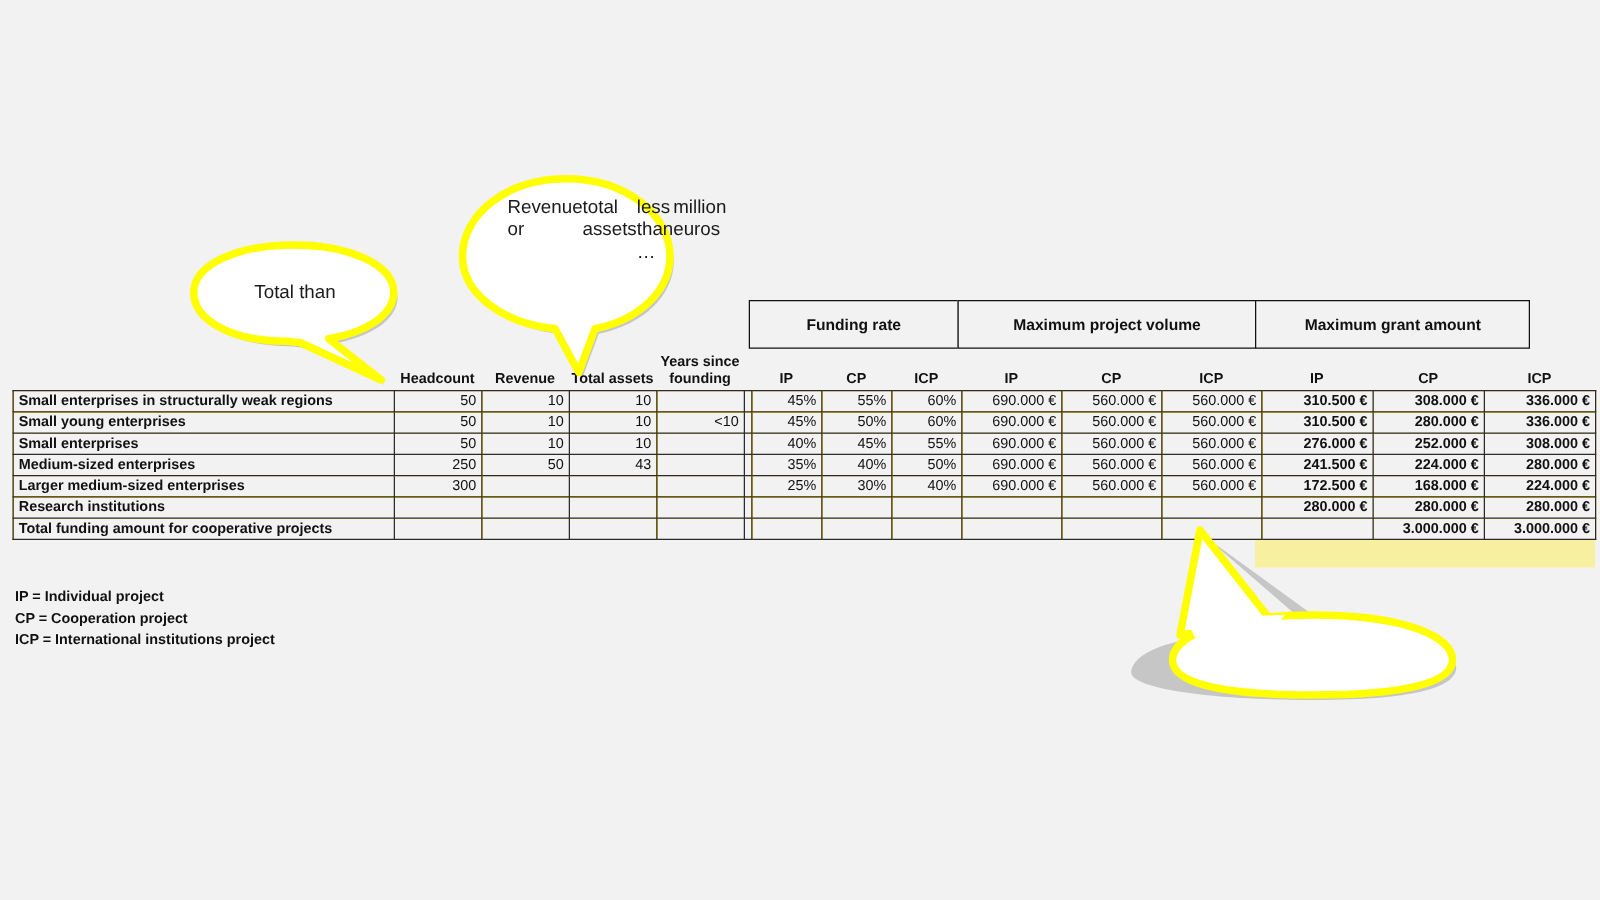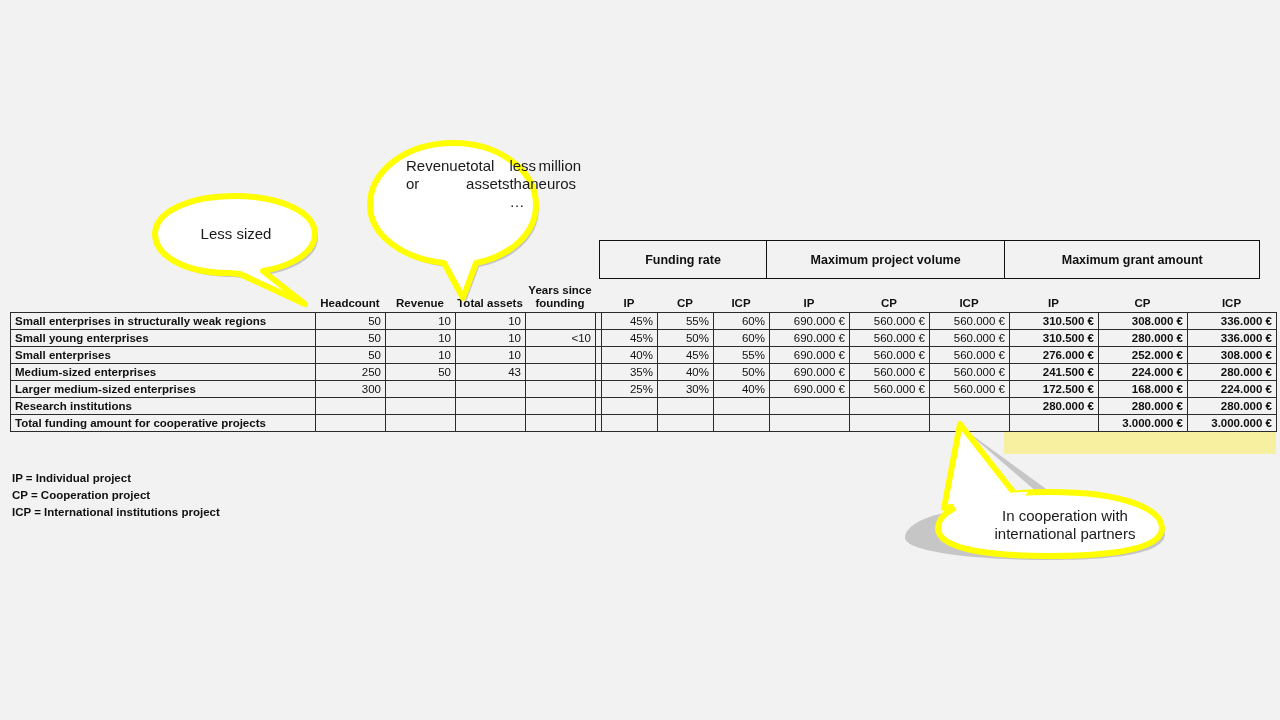--- a/index.html
+++ b/index.html
@@ -35,21 +35,21 @@
     justify-content: center;
     font-size: 12.5px;
     font-weight: bold;
     color: #111;
     box-sizing: border-box;
     margin-left: -1.4px;
   }
   .group-box:first-child { margin-left: 0; }
   .gb-funding { width: 168px; }
   .gb-volume  { width: 240px; }
-  .gb-grant   { width: 256px; }
+  .gb-grant   { width: 220px; }
 
   
   .col-headers {
     position: absolute;
     left: 10px;
     top: 279px;
     width: 1262px;
     height: 33px;
     display: flex;
     font-size: 11.5px;
@@ -336,21 +336,21 @@
 
   <div class="callout" id="callout-less-than">
     <svg width="200" height="115" viewBox="0 0 200 115">
       <g transform="translate(3,4)" opacity="0.18">
         <path d="M80,0 C125,0 160,16 160,38 C160,56 138,70 108,75 L150,108 L85,78
                  C81,78 78,77 74,77 C30,77 0,60 0,38 C0,16 34,0 80,0 Z" fill="#000"></path>
       </g>
       <path d="M80,0 C125,0 160,16 160,38 C160,56 138,70 108,75 L150,108 L85,78
                C81,78 78,77 74,77 C30,77 0,60 0,38 C0,16 34,0 80,0 Z" fill="#ffffff" stroke="#ffff00" stroke-width="6" stroke-linejoin="round"></path>
     </svg>
-    <div class="ctext">Less sized</div>
+    <div class="ctext">Total than</div>
   </div>
 
   <div class="callout" id="callout-revenue">
     <svg width="180" height="165" viewBox="0 0 180 165">
       <g transform="translate(3,4)" opacity="0.18">
         <path d="M85,0 C132,0 168,28 168,62 C168,90 143,113 108,120 L95,155 L76,120
                  C36,116 2,93 2,62 C2,28 38,0 85,0 Z" fill="#000"></path>
       </g>
       <path d="M85,0 C132,0 168,28 168,62 C168,90 143,113 108,120 L95,155 L76,120
                C36,116 2,93 2,62 C2,28 38,0 85,0 Z" fill="#ffffff" stroke="#ffff00" stroke-width="6" stroke-linejoin="round"></path>
@@ -368,21 +368,15 @@
       <g transform="translate(3,4)" opacity="0.18">
         <path d="M62,8 L172,88 L108,84 C108,84 60,88 60,88 C22,92 2,104 2,116
                  C2,128 60,138 148,138 C236,138 262,126 262,112
                  C262,98 220,86 150,84 L62,8 Z" fill="#000"></path>
       </g>
       <path d="M150,74 C226,74 262,92 262,110 C262,128 226,138 150,138
                C74,138 38,128 38,110 C38,92 74,74 150,74 Z" fill="#ffffff" stroke="#ffff00" stroke-width="6" stroke-linejoin="round"></path>
       <path d="M60,6 L118,80 L44,90 Z" fill="#ffffff" stroke="#ffff00" stroke-width="6" stroke-linejoin="round"></path>
       <path d="M52,84 C66,78 100,74 128,74 L118,86 L56,92 Z" fill="#ffffff"></path>
     </svg>
-    <div class="ctext">
-        <div>
-          <div>In cooperation with</div>
-          <div>international partners</div>
-        </div>
-      </div>
   </div>
 
 </div>
 
 </body></html>

